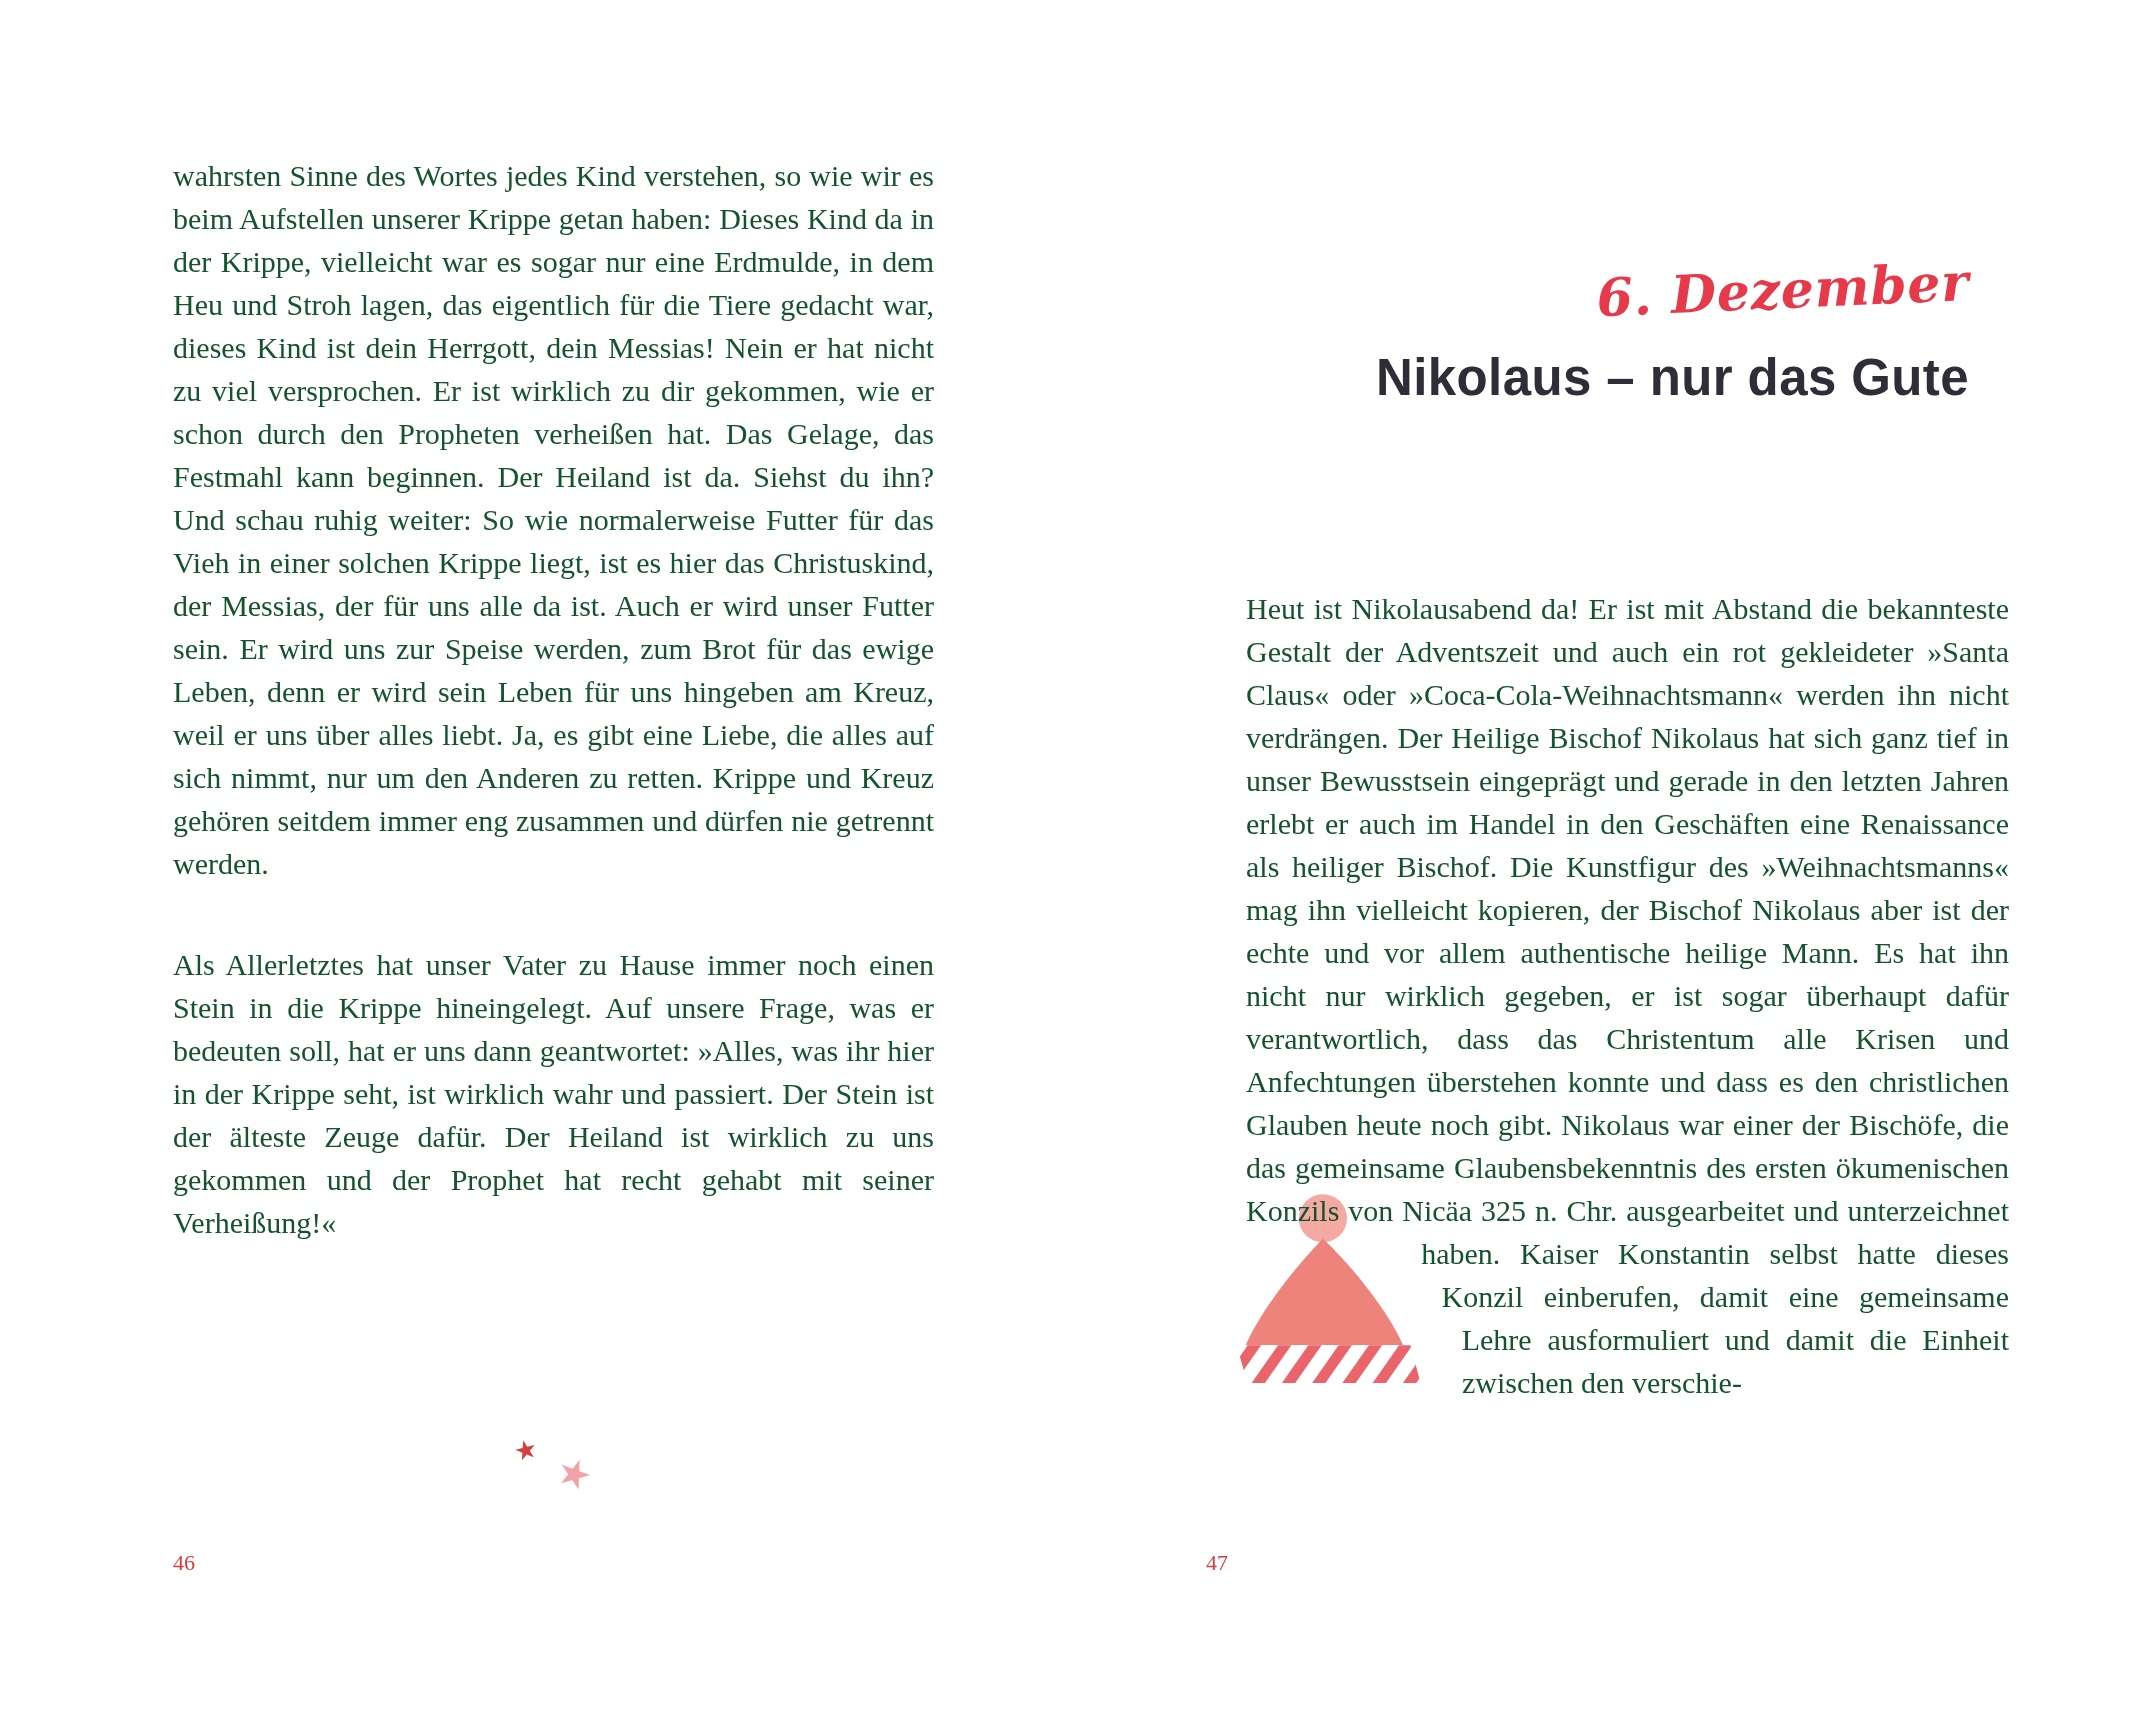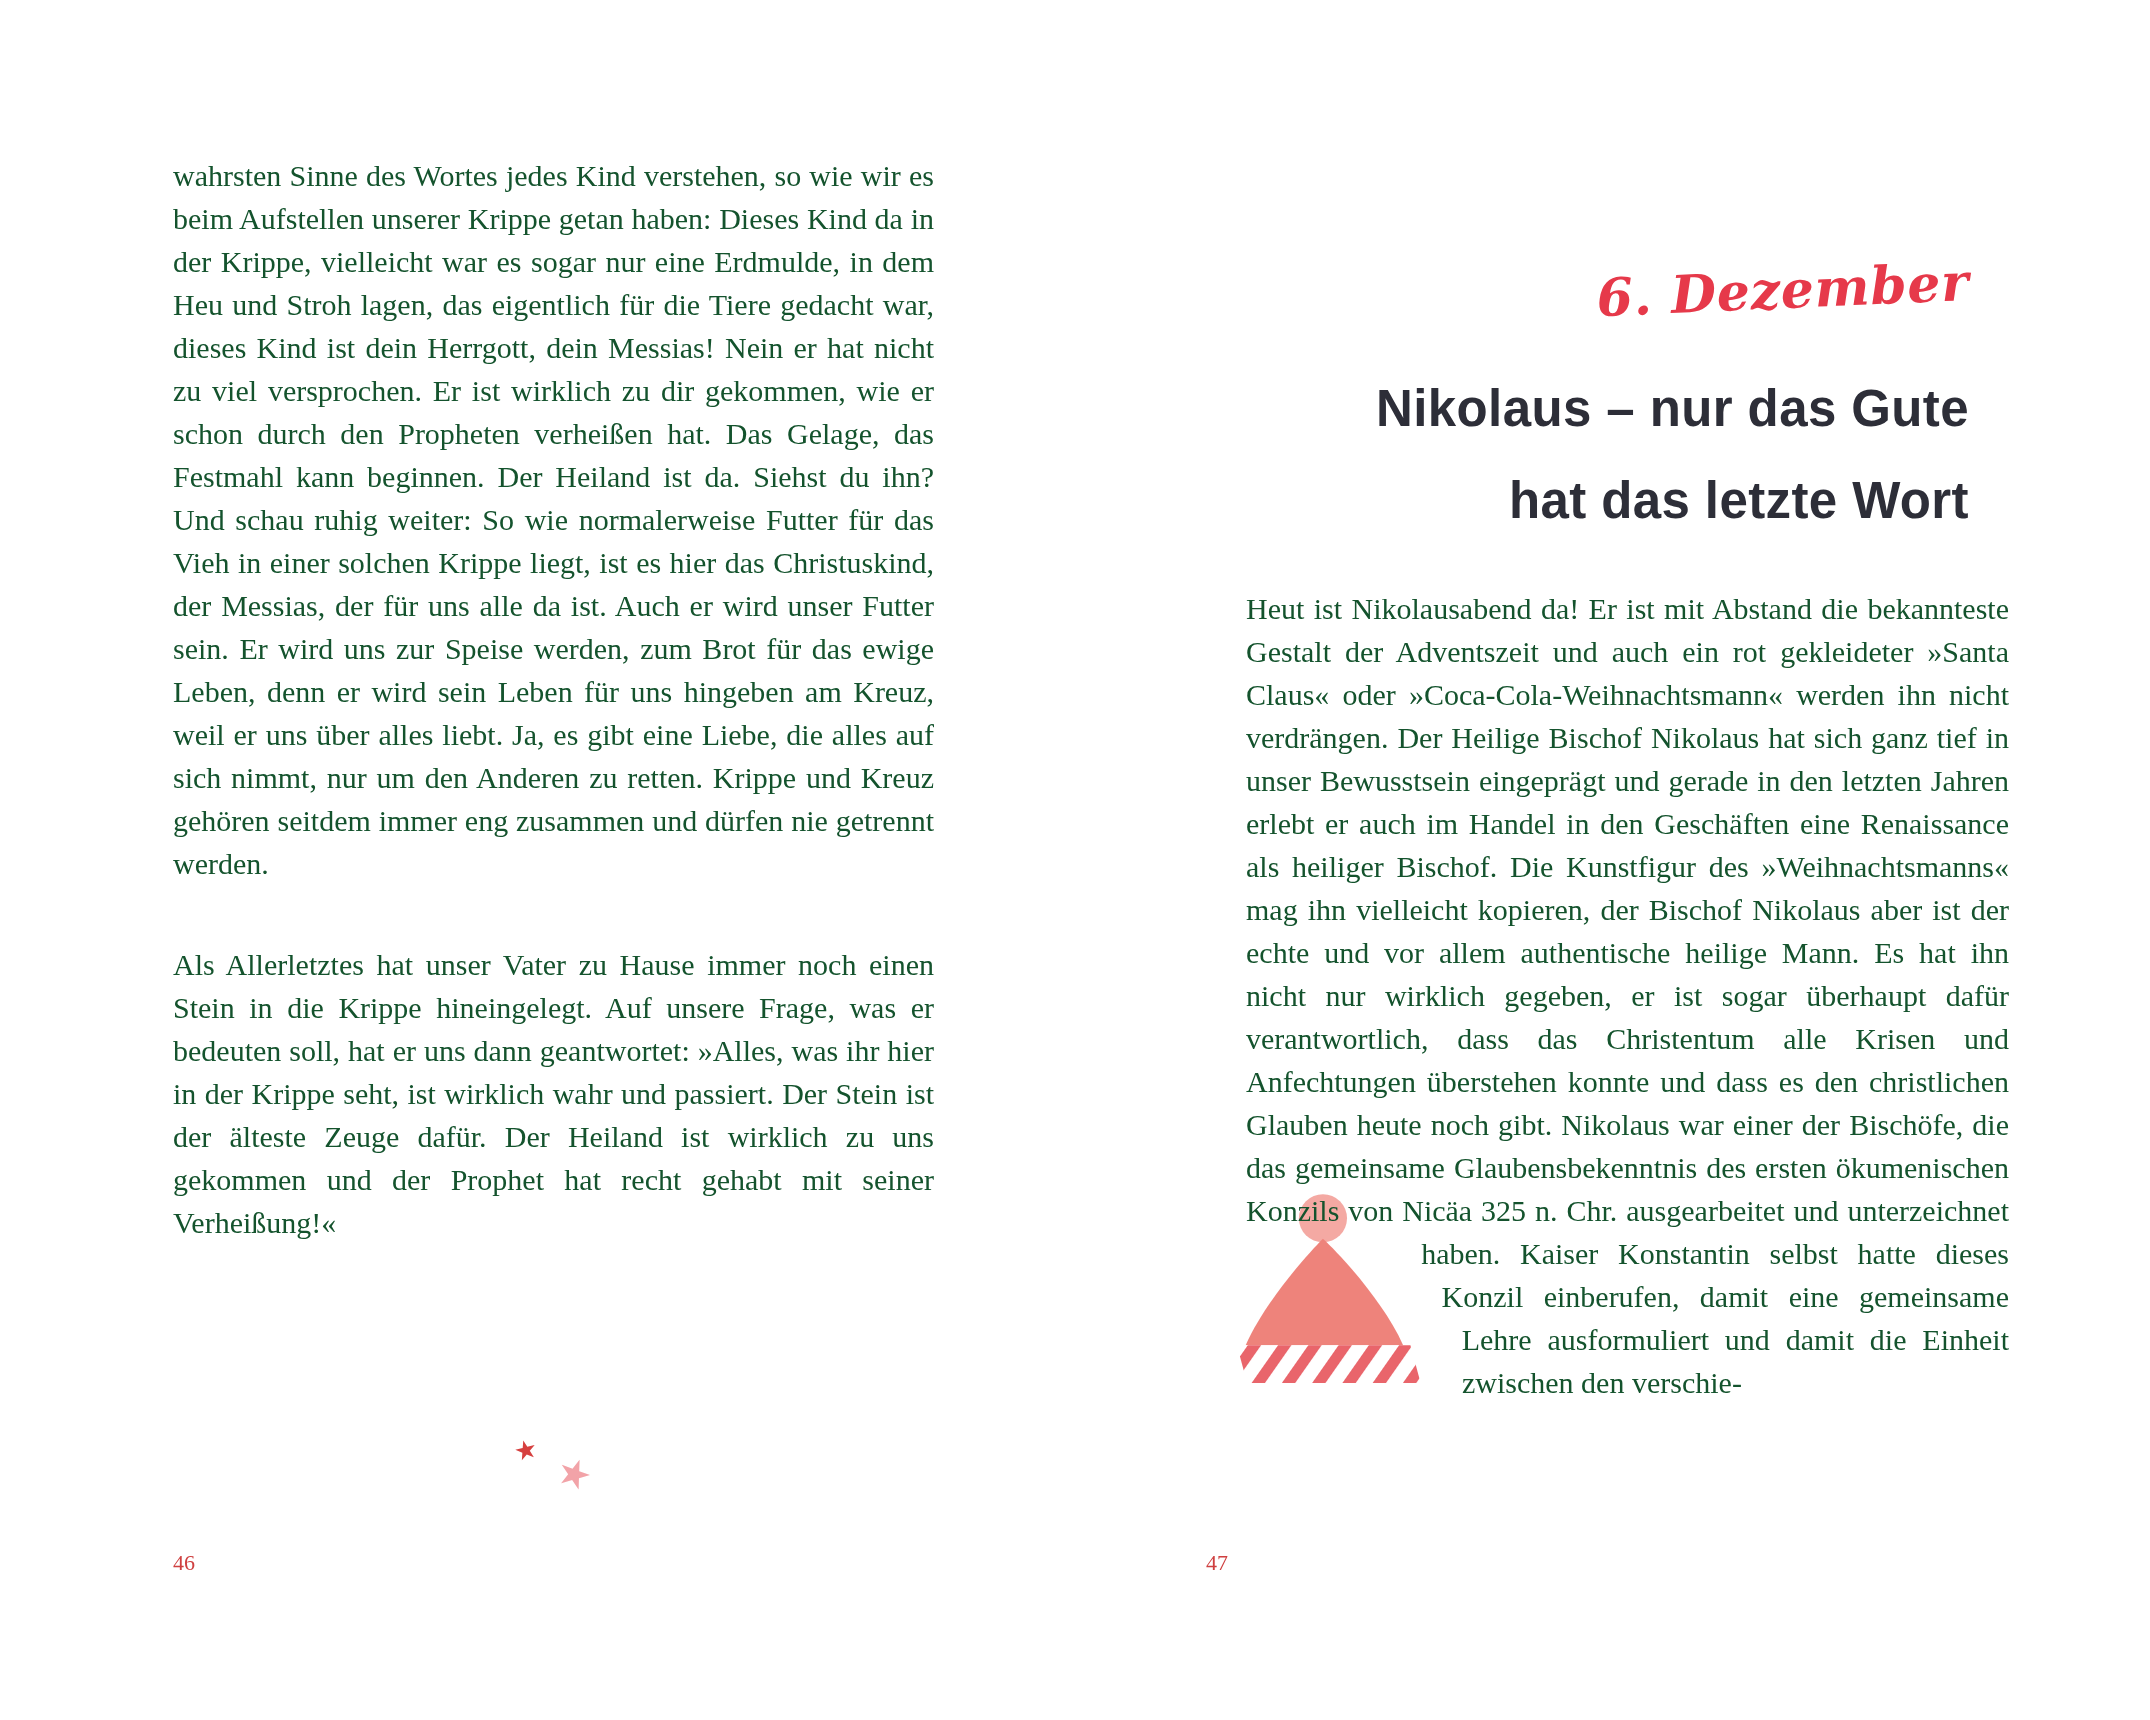--- a/index.html
+++ b/index.html
@@ -66,21 +66,21 @@
     left:1020px; top:347px;
     width:949px;
     text-align:right;
     font-family:"Liberation Sans", sans-serif;
     font-weight:bold;
     font-size:51px;
     line-height:61px;
     color:#2d2e38;
     letter-spacing:0.4px;
   }
-  .title-line { display:block;margin-top:31px; }
+  .title-line { display:block; }
 
   .right-col {
     position:absolute;
     left:1206px; top:587px;
     width:763px;
     margin-left:40px;
   }
 
   
   .hat-float {
@@ -108,21 +108,20 @@
 
     <div class="page-num pn-left">46</div>
   </section>
 
   <section>
 
     <div class="date-heading">6. Dezember</div>
 
     <h1 class="title">
       <span class="title-line">Nikolaus – nur das Gute</span>
-      <span class="title-line">hat das letzte Wort</span>
     </h1>
 
     <div class="right-col">
       <p class="body-text"><span>Heut ist Nikolausabend da! Er ist mit Abstand die bekannteste Gestalt der Adventszeit und auch ein rot gekleideter »Santa Claus« oder »Coca-Cola-Weihnachtsmann« werden ihn nicht verdrängen. Der Heilige Bischof Nikolaus hat sich ganz tief in unser Bewusstsein eingeprägt und gerade in den letzten Jahren erlebt er auch im Handel in den Geschäften eine Renaissance als heiliger Bischof. Die Kunstfigur des »Weihnachtsmanns« mag ihn vielleicht kopieren, der Bischof Nikolaus aber ist der echte und vor allem authentische heilige Mann. Es hat ihn nicht nur wirklich gegeben, er ist sogar überhaupt dafür verantwortlich, dass das Christentum alle Krisen und Anfechtungen überstehen konnte und dass es den christlichen Glauben heute noch gibt. Nikolaus war einer der Bischöfe, die das gemeinsame Glaubensbekenntnis des ersten ökumenischen Konzils von Nicäa 325 n. Chr. ausgearbeitet </span><span class="hat-float">
             <svg width="226" height="213" viewBox="0 0 310 292" aria-hidden="true">
             <defs>
               <pattern id="brimStripes" width="34" height="34" patternUnits="userSpaceOnUse" patternTransform="rotate(35)">
                 <rect width="34" height="34" fill="#ffffff"></rect>
                 <rect width="15" height="34" fill="#e9656b"></rect>
               </pattern>

